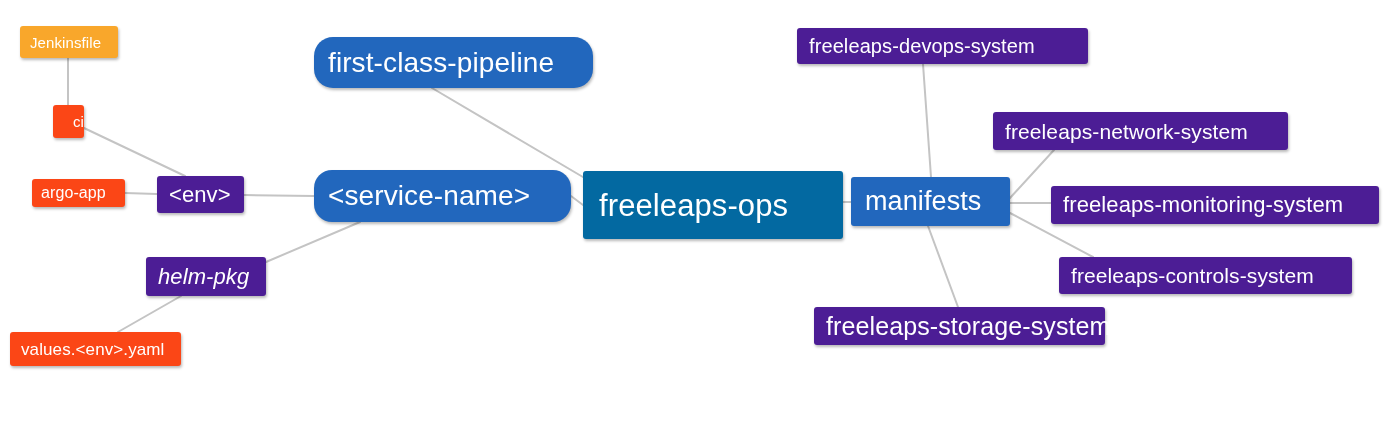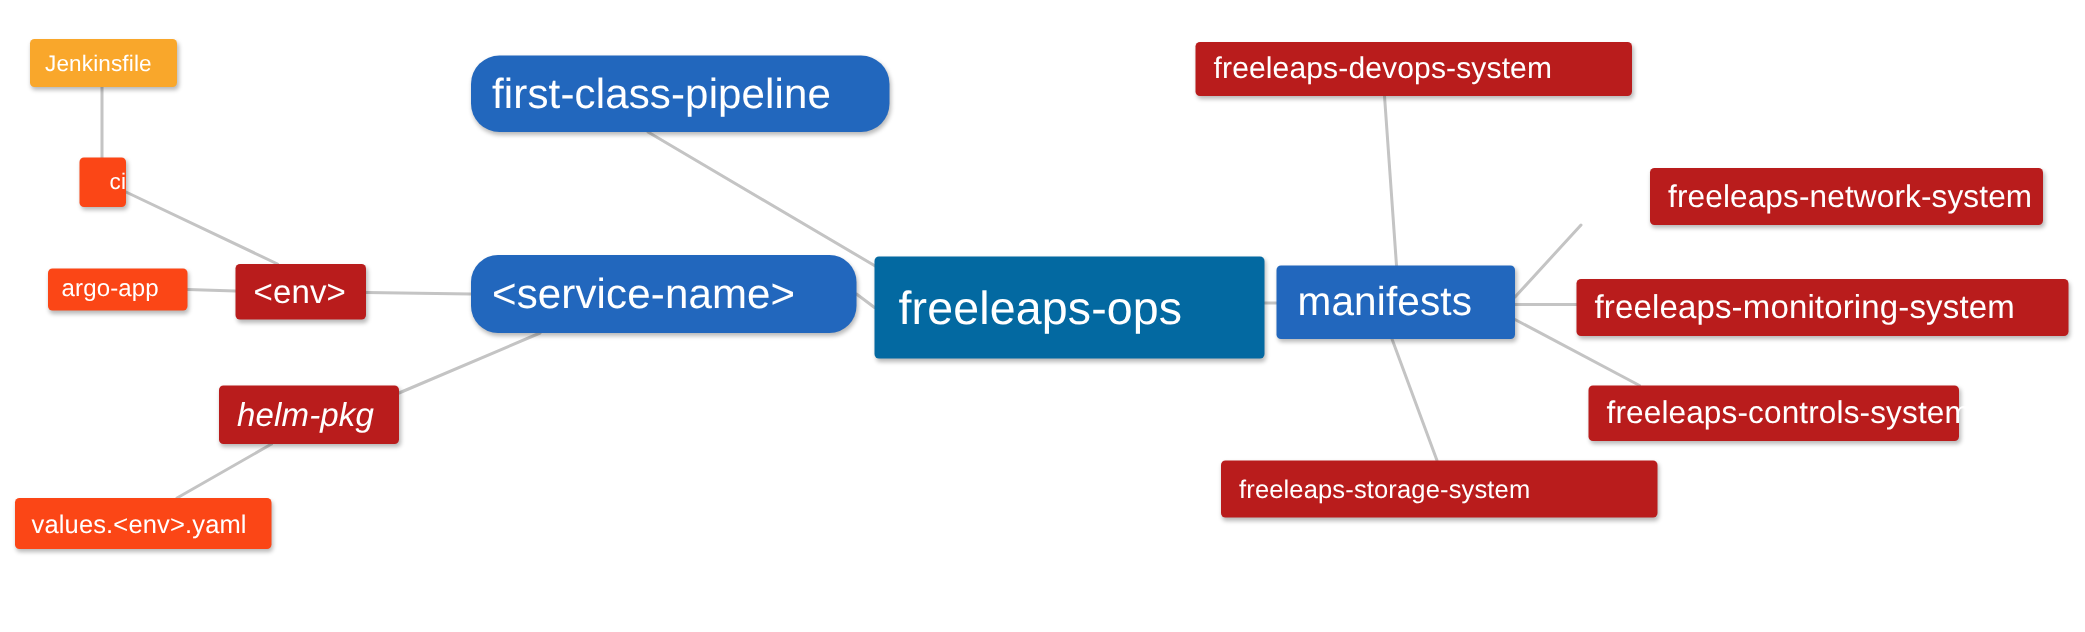--- a/index.html
+++ b/index.html
@@ -40,21 +40,21 @@
     line-height: 1;
     letter-spacing: 0.1px;
   }
   .node-label {
     display: block;
     width: 100%;
   }
   
   .theme-dark   { background: #0369a1; }
   .theme-blue   { background: #2267bd; }
-  .theme-green  { background: #b91c1c; }
+  .theme-green  { background: #4c1d95; }
   .theme-red    { background: #fb4616; }
   .theme-orange { background: #f9a72b; }
 </style>
 </head>
 <body>
 
 <div id="mindmap">
   <svg id="edge-layer" viewBox="0 0 1390 421" width="1390" height="421" xmlns="http://www.w3.org/2000/svg">
       <line x1="583" y1="205" x2="571" y2="196" stroke="#c4c4c4" stroke-width="2" stroke-linecap="round"></line>
       <line x1="588" y1="180" x2="432" y2="88" stroke="#c4c4c4" stroke-width="2" stroke-linecap="round"></line>
@@ -98,26 +98,26 @@
       </div>
       <div class="node theme-dark" style="left: 583px; top: 171px; width: 260px; height: 68px; font-size: 31px; padding-left: 16px; padding-right: 16px;">
         <span class="node-label">freeleaps-ops</span>
       </div>
       <div class="node theme-blue" style="left: 851px; top: 177px; width: 159px; height: 49px; font-size: 27px; padding-left: 14px; padding-right: 0;">
         <span class="node-label">manifests</span>
       </div>
       <div class="node theme-green" style="left: 797px; top: 28px; width: 291px; height: 36px; font-size: 20px; padding-left: 12px; padding-right: 12px;">
         <span class="node-label">freeleaps-devops-system</span>
       </div>
-      <div class="node theme-green" style="left: 1100px; top: 112px; width: 262px; height: 38px; font-size: 21px; padding-left: 12px; padding-right: 12px;">
+      <div class="node theme-green" style="left: 993px; top: 112px; width: 295px; height: 38px; font-size: 21px; padding-left: 12px; padding-right: 12px;">
         <span class="node-label">freeleaps-network-system</span>
       </div>
       <div class="node theme-green" style="left: 1051px; top: 186px; width: 328px; height: 38px; font-size: 22px; padding-left: 12px; padding-right: 29px;">
         <span class="node-label">freeleaps-monitoring-system</span>
       </div>
-      <div class="node theme-green" style="left: 1059px; top: 257px; width: 247px; height: 37px; font-size: 21px; padding-left: 12px; padding-right: 12px;">
+      <div class="node theme-green" style="left: 1059px; top: 257px; width: 293px; height: 37px; font-size: 21px; padding-left: 12px; padding-right: 12px;">
         <span class="node-label">freeleaps-controls-system</span>
       </div>
-      <div class="node theme-green" style="left: 814px; top: 307px; width: 291px; height: 38px; font-size: 17px; padding-left: 12px; padding-right: 12px;">
+      <div class="node theme-green" style="left: 814px; top: 307px; width: 291px; height: 38px; font-size: 25px; padding-left: 12px; padding-right: 12px;">
         <span class="node-label">freeleaps-storage-system</span>
       </div>
     </div>
 </div>
 
 </body></html>

